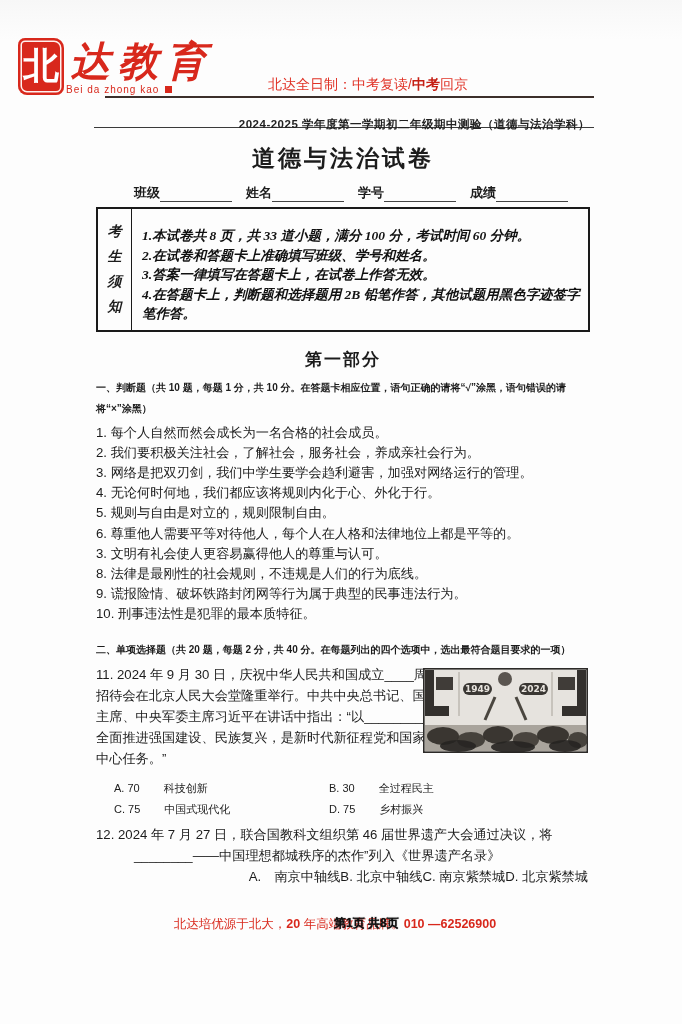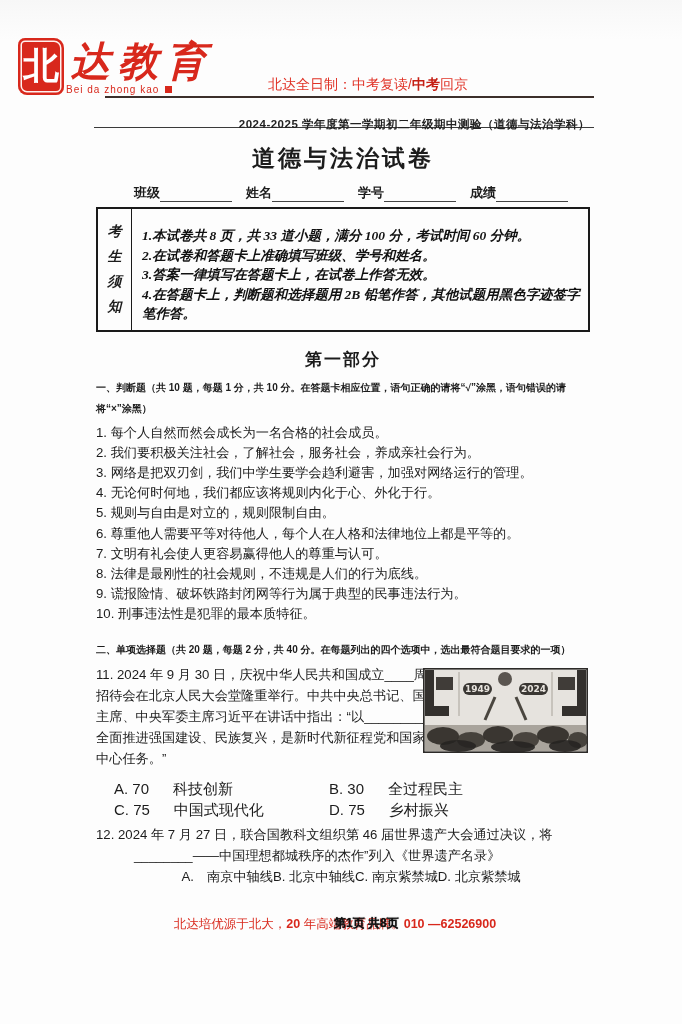--- a/index.html
+++ b/index.html
@@ -54,26 +54,26 @@
   
   .part-heading { text-align:center; font-size:17px; font-weight:bold; letter-spacing:2px; margin-top:16px; }
   .sec-intro { font-size:10px; font-weight:bold; line-height:21px; margin-top:6px; }
   .tf-list { margin-top:4px; }
   .tf-item { font-size:13.2px; line-height:20.2px; }
   .sec2 { margin-top:14px; }
   
   .q11 { position:relative; margin-top:4px; min-height:108px; }
   .q11-text { font-size:13.2px; line-height:21px; width:345px; }
   .q11-photo { position:absolute; right:2px; top:4px; width:165px; height:85px; }
-  .opt-grid2 { display:grid; grid-template-columns:215px 1fr; margin:6px 0 0 18px; font-size:15px; line-height:21px; }
+  .opt-grid2 { display:grid; grid-template-columns:215px 1fr; margin:6px 0 0 18px; font-size:11px; line-height:21px; }
   .opt-pair .opt-txt { margin-left:24px; }
   
   .q12 { margin-top:4px; font-size:13.2px; line-height:21px; }
   .q12-line2 { margin-left:38px; }
-  .q12-opts { display:flex; justify-content:center; margin-top:2px; padding:0 2px 0 18px; font-size:13.2px; }
+  .q12-opts { display:flex; justify-content:flex-end; margin-top:2px; padding:0 2px 0 18px; font-size:13.2px; }
   
   .footer { position:absolute; left:0; right:12px; top:916px; text-align:center; font-size:12.5px; color:#d8281c; }
   .footer b { font-weight:bold; }
   .page-indicator {
     position:absolute; left:334px; top:-1px; color:#111; font-weight:bold; font-size:12px;
     white-space:nowrap; text-shadow:0 0 1px #111;
   }
 </style>
 </head>
 <body>
@@ -136,21 +136,21 @@
     <div class="part-heading">第一部分</div>
 
     <div class="sec-intro">一、判断题（共 10 题，每题 1 分，共 10 分。在答题卡相应位置，语句正确的请将“√”涂黑，语句错误的请将“×”涂黑）</div>
     <div class="tf-list">
       <div class="tf-item">1. 每个人自然而然会成长为一名合格的社会成员。</div>
       <div class="tf-item">2. 我们要积极关注社会，了解社会，服务社会，养成亲社会行为。</div>
       <div class="tf-item">3. 网络是把双刃剑，我们中学生要学会趋利避害，加强对网络运行的管理。</div>
       <div class="tf-item">4. 无论何时何地，我们都应该将规则内化于心、外化于行。</div>
       <div class="tf-item">5. 规则与自由是对立的，规则限制自由。</div>
       <div class="tf-item">6. 尊重他人需要平等对待他人，每个人在人格和法律地位上都是平等的。</div>
-      <div class="tf-item">7. 文明有礼会使人更容易赢得他人的尊重与认可。</div>
+      <div class="tf-item">3. 文明有礼会使人更容易赢得他人的尊重与认可。</div>
       <div class="tf-item">8. 法律是最刚性的社会规则，不违规是人们的行为底线。</div>
       <div class="tf-item">9. 谎报险情、破坏铁路封闭网等行为属于典型的民事违法行为。</div>
       <div class="tf-item">10. 刑事违法性是犯罪的最本质特征。</div>
     </div>
 
     <div class="sec-intro sec2">二、单项选择题（共 20 题，每题 2 分，共 40 分。在每题列出的四个选项中，选出最符合题目要求的一项）</div>
 
     <div class="q11">
       <div class="q11-text">11. 2024 年 9 月 30 日，庆祝中华人民共和国成立____周年招待会在北京人民大会堂隆重举行。中共中央总书记、国家主席、中央军委主席习近平在讲话中指出：“以__________全面推进强国建设、民族复兴，是新时代新征程党和国家的中心任务。”</div>
       <svg class="q11-photo" viewBox="0 0 165 85">

